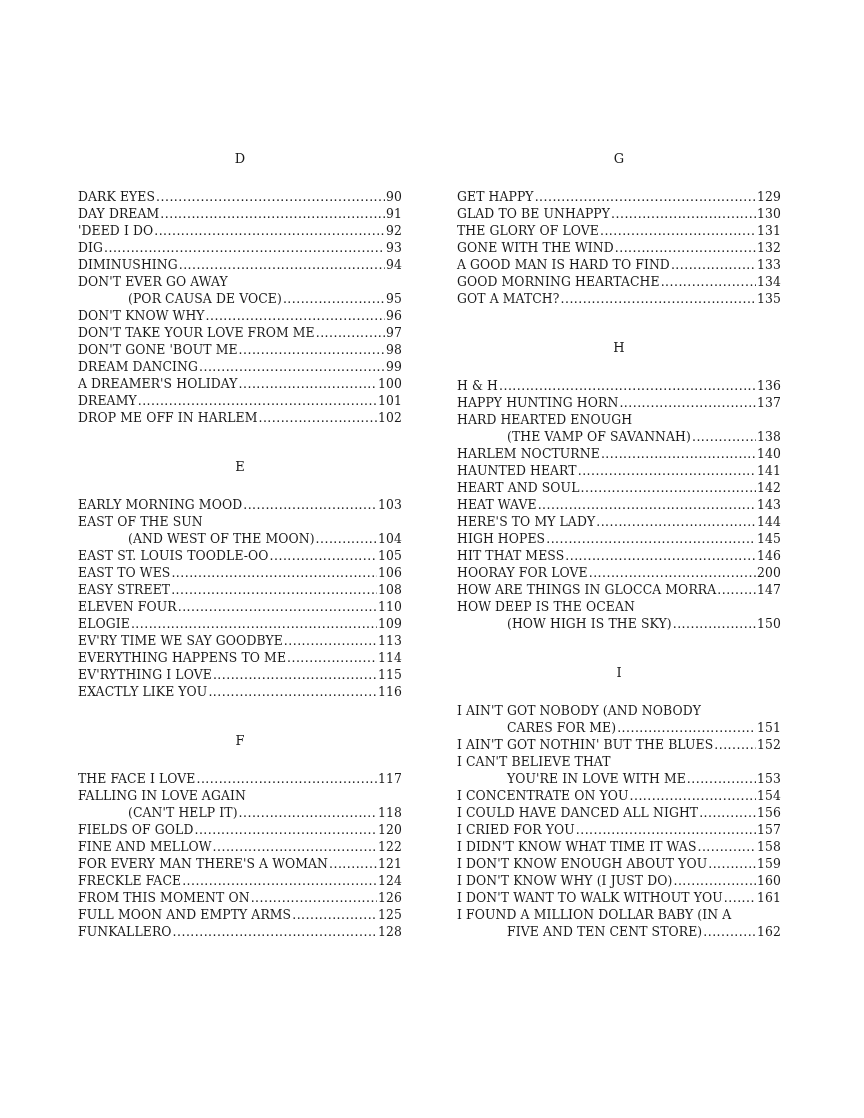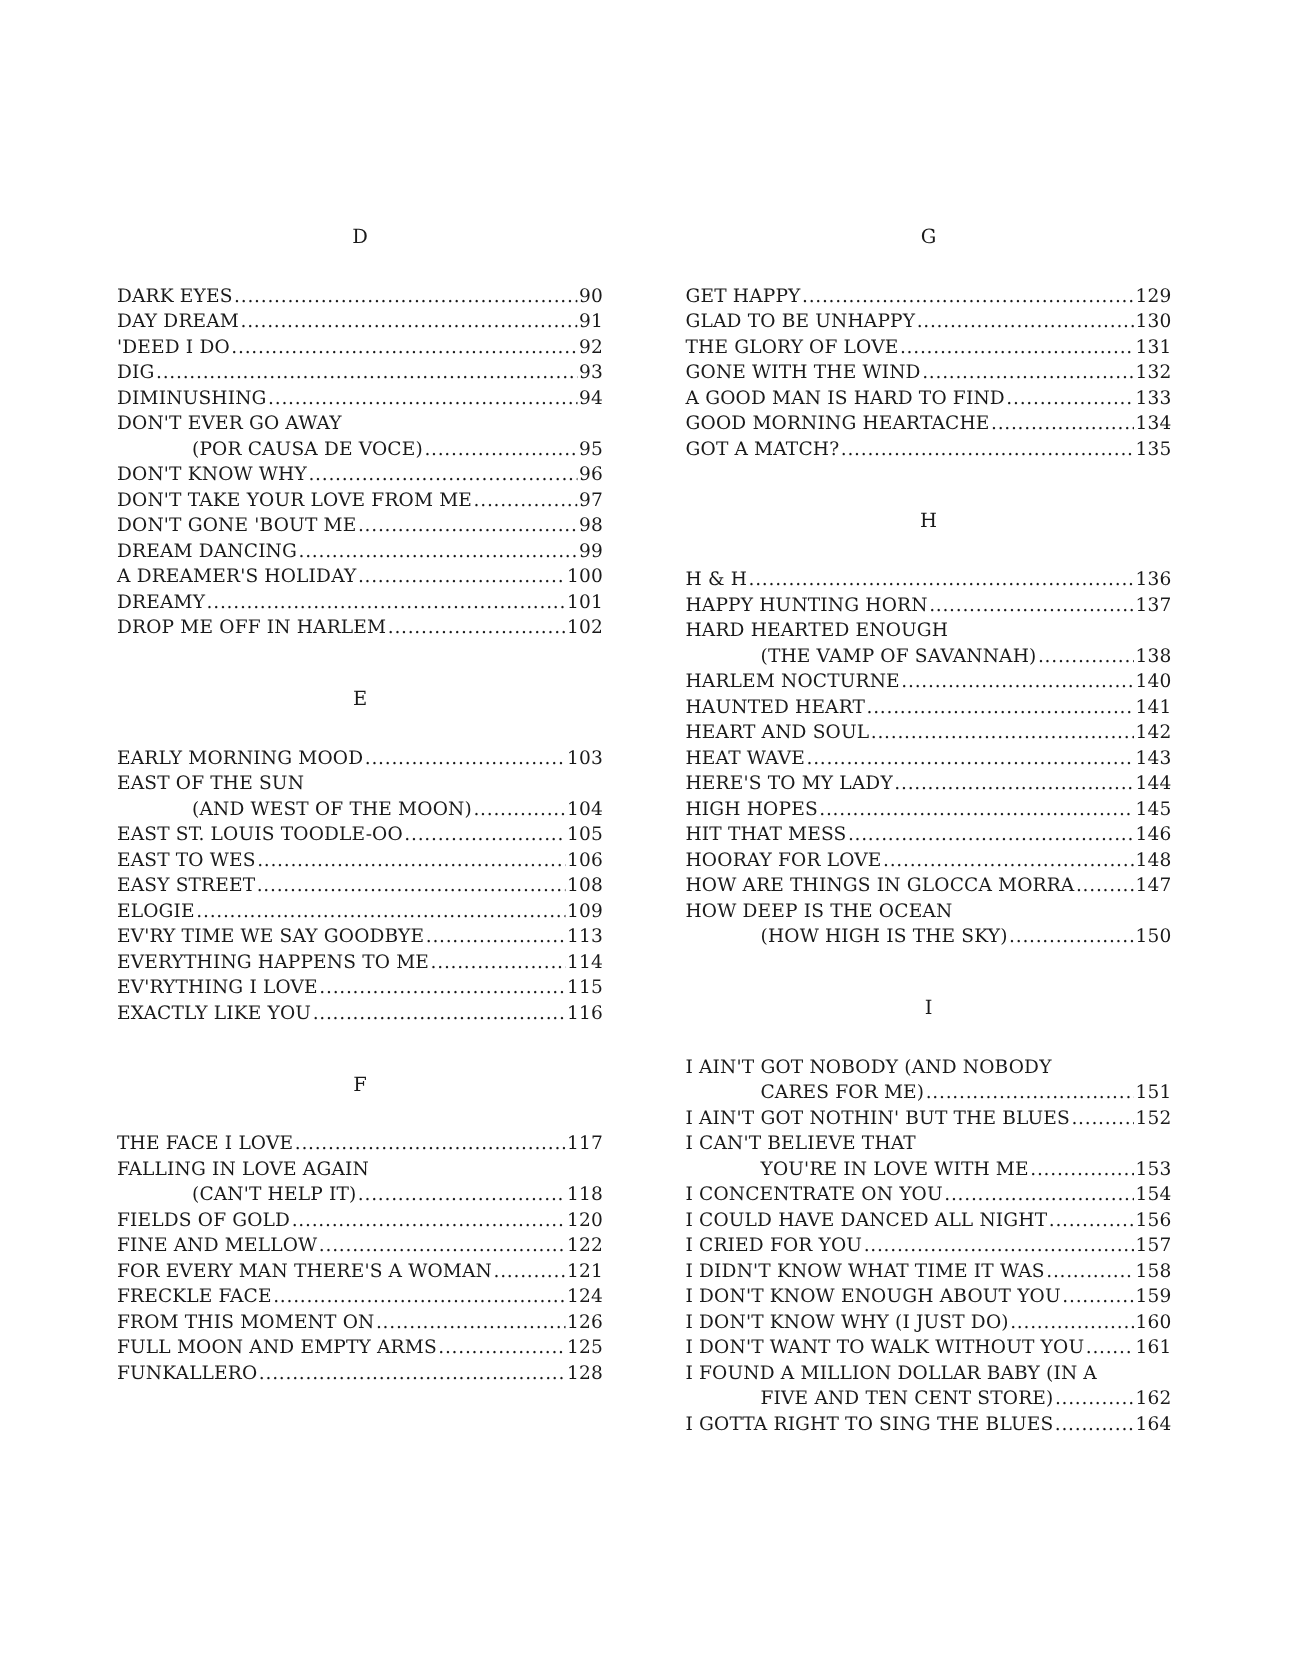--- a/index.html
+++ b/index.html
@@ -115,20 +115,25 @@
         <span class="title">EAST TO WES</span>
         <span class="dots"></span>
         <span class="page">106</span>
       </div>
       <div class="entry row">
         <span class="title">EASY STREET</span>
         <span class="dots"></span>
         <span class="page">108</span>
       </div>
       <div class="entry row">
+        <span class="title">ELEVEN FOUR</span>
+        <span class="dots"></span>
+        <span class="page">110</span>
+      </div>
+      <div class="entry row">
         <span class="title">ELOGIE</span>
         <span class="dots"></span>
         <span class="page">109</span>
       </div>
       <div class="entry row">
         <span class="title">EV'RY TIME WE SAY GOODBYE</span>
         <span class="dots"></span>
         <span class="page">113</span>
       </div>
       <div class="entry row">
@@ -287,21 +292,21 @@
         <span class="page">145</span>
       </div>
       <div class="entry row">
         <span class="title">HIT THAT MESS</span>
         <span class="dots"></span>
         <span class="page">146</span>
       </div>
       <div class="entry row">
         <span class="title">HOORAY FOR LOVE</span>
         <span class="dots"></span>
-        <span class="page">148</span>
+        <span class="page">200</span>
       </div>
       <div class="entry row">
         <span class="title">HOW ARE THINGS IN GLOCCA MORRA</span>
         <span class="dots"></span>
         <span class="page">147</span>
       </div>
       <div class="entry"><span class="title">HOW DEEP IS THE OCEAN</span></div>
       <div class="entry cont row">
         <span class="title">(HOW HIGH IS THE SKY)</span>
         <span class="dots"></span>
@@ -361,20 +366,15 @@
       <div class="entry row">
         <span class="title">I DON'T WANT TO WALK WITHOUT YOU</span>
         <span class="dots"></span>
         <span class="page">161</span>
       </div>
       <div class="entry"><span class="title">I FOUND A MILLION DOLLAR BABY (IN A</span></div>
       <div class="entry cont row">
         <span class="title">FIVE AND TEN CENT STORE)</span>
         <span class="dots"></span>
         <span class="page">162</span>
-      </div>
-      <div class="entry row">
-        <span class="title">I GOTTA RIGHT TO SING THE BLUES</span>
-        <span class="dots"></span>
-        <span class="page">164</span>
       </div>
     </div>
   </div>
 
 </body></html>

